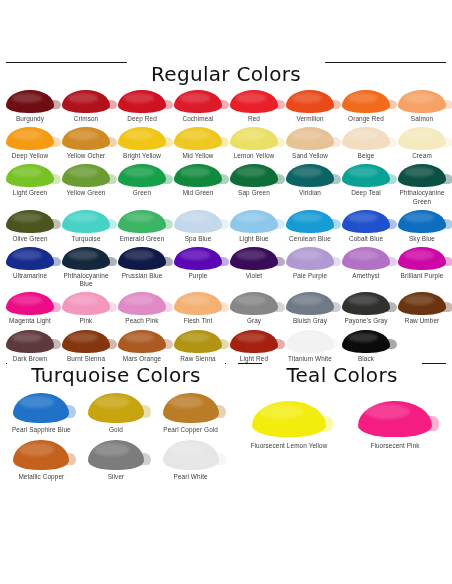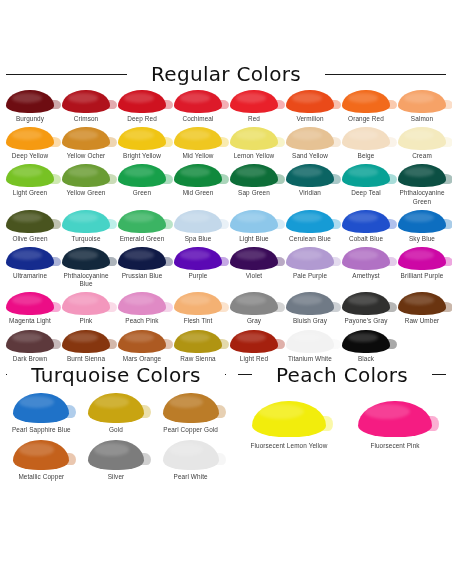--- a/index.html
+++ b/index.html
@@ -5,21 +5,21 @@
   html,body{margin:0;padding:0;}
   body{
     width:452px;height:584px;background:#ffffff;
     font-family:"Liberation Sans", sans-serif;
     color:#3a3a3a;overflow:hidden;
   }
   .page{width:452px;height:584px;position:relative;box-sizing:border-box;padding:0;}
   .top-pad{height:62px;}
 
   
-  .section-head{display:flex;align-items:center;gap:24px;padding:0 6px;}
+  .section-head{display:flex;gap:24px;padding:0 6px;}
   .section-head .rule{flex:1 1 auto;height:1px;background:#1a1a1a;}
   .section-head .title{
     font-size:20px;font-weight:400;letter-spacing:.3px;color:#111;
     white-space:nowrap;font-family:"DejaVu Sans", sans-serif;
   }
   .head-regular .title{font-size:20px;}
 
   
   .grid{display:grid;grid-template-columns:repeat(8,1fr);padding:0 2px;}
   .cell{display:flex;flex-direction:column;align-items:center;justify-content:flex-start;}
@@ -341,21 +341,21 @@
               <div class="swatch" style="background: rgb(230, 230, 230);"></div>
               <div class="label">Pearl White</div>
             </div>
           </div>
         </div>
     </div>
 
     <div class="col-neon">
       <div class="section-head">
         <span class="rule"></span>
-        <span class="title">Peach Colors</span>
+        <span class="title">Teal Colors</span>
         <span class="rule"></span>
       </div>
       <div id="neon-rows">
           <div class="grid-neon">
             <div class="cell">
               <div class="swatch" style="background: rgb(242, 237, 12);"></div>
               <div class="label">Fluorsecent Lemon Yellow</div>
             </div>
             <div class="cell">
               <div class="swatch" style="background: rgb(245, 28, 130);"></div>

